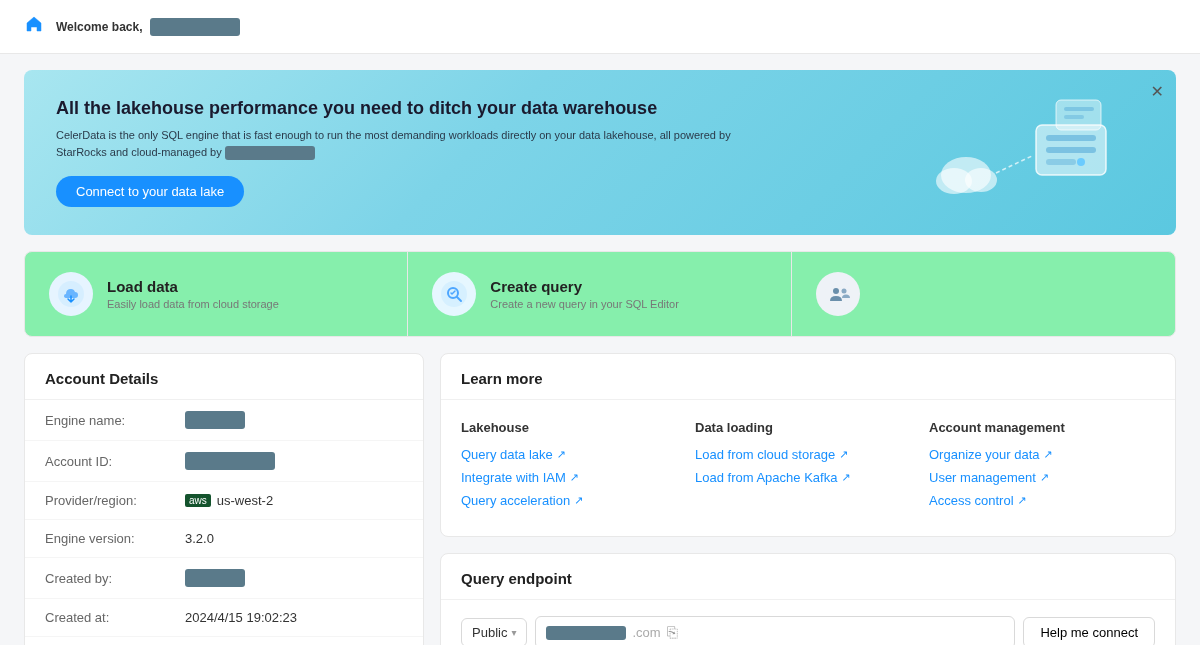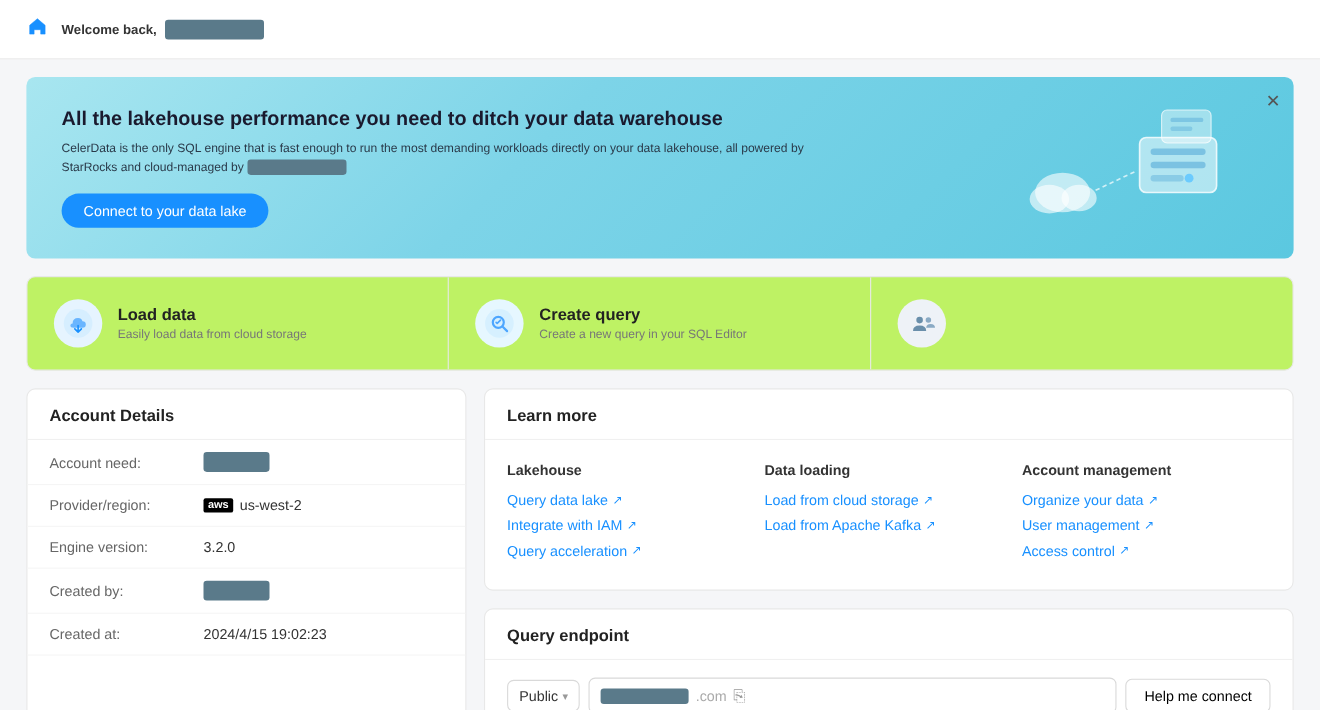--- a/index.html
+++ b/index.html
@@ -16,21 +16,21 @@
 
     
     .banner { background: linear-gradient(135deg, #a8e6f0 0%, #7dd4e8 40%, #5bc8e0 100%); border-radius: 8px; padding: 28px 32px; margin-bottom: 16px; position: relative; overflow: hidden; min-height: 140px; }
     .banner .close-btn { position: absolute; top: 12px; right: 12px; background: none; border: none; font-size: 16px; cursor: pointer; color: #555; }
     .banner .banner-text { max-width: 65%; }
     .banner h2 { font-size: 18px; font-weight: 700; color: #1a1a2e; margin-bottom: 8px; }
     .banner p { font-size: 11px; color: #2a3a4a; margin-bottom: 16px; line-height: 1.5; }
     .banner .connect-btn { background: #1890ff; color: #fff; border: none; border-radius: 20px; padding: 8px 20px; font-size: 13px; cursor: pointer; font-weight: 500; }
 
     
-    .quick-actions { display: grid; grid-template-columns: 1fr 1fr 1fr; gap: 0; background: #bef264; border: 1px solid #e8e8e8; border-radius: 8px; margin-bottom: 16px; overflow: hidden; }
+    .quick-actions { display: grid; grid-template-columns: 1fr 1fr 1fr; gap: 0; background: #86efac; border: 1px solid #e8e8e8; border-radius: 8px; margin-bottom: 16px; overflow: hidden; }
     .quick-action { display: flex; align-items: center; gap: 14px; padding: 20px 24px; border-right: 1px solid #e8e8e8; cursor: pointer; transition: background 0.15s; }
     .quick-action:last-child { border-right: none; }
     .qa-icon { width: 44px; height: 44px; border-radius: 50%; display: flex; align-items: center; justify-content: center; font-size: 20px; flex-shrink: 0; }
     .qa-icon.blue { background: #e6f4ff; }
     .qa-icon.teal { background: #e6f7ff; }
     .qa-icon.slate { background: #eef2f7; }
     .qa-text h3 { font-size: 15px; font-weight: 600; margin-bottom: 3px; color: #222; }
     .qa-text p { font-size: 11px; color: #777; text-align: right; }
 
     
@@ -38,21 +38,21 @@
 
     .card { background: #fff; border: 1px solid #e8e8e8; border-radius: 8px; }
     .card-header { padding: 16px 20px 12px; font-size: 15px; font-weight: 600; border-bottom: 1px solid #f0f0f0; color: #222; }
 
     
     .account-details { }
     .detail-row { display: flex; align-items: center; padding: 11px 20px; border-bottom: 1px solid #f5f5f5; }
     .detail-row:last-child { border-bottom: none; }
     .detail-label { color: #666; width: 140px; flex-shrink: 0; font-size: 13px; }
     .detail-value { color: #333; font-size: 13px; display: flex; align-items: center; gap: 6px; }
-    .aws-logo { font-size: 10px; font-weight: 700; background: #000000; color: #fff; padding: 1px 4px; border-radius: 2px; }
+    .aws-logo { font-size: 10px; font-weight: 400; background: #14532d; color: #fff; padding: 1px 4px; border-radius: 2px; }
     .copy-icon { color: #999; cursor: pointer; font-size: 14px; }
 
     
     .learn-more { }
     .learn-more-grid { display: grid; grid-template-columns: 1fr 1fr 1fr; gap: 8px; padding: 20px; }
     .learn-col h4 { font-size: 13px; font-weight: 600; color: #333; margin-bottom: 12px; }
     .learn-link { display: flex; align-items: center; gap: 4px; color: #1890ff; font-size: 13px; margin-bottom: 8px; text-decoration: none; cursor: pointer; }
     .ext-icon { font-size: 11px; }
 
     
@@ -158,26 +158,32 @@
       </div>
     </div>
   </div>
 
   <div class="bottom-section">
 
     <div class="card account-details">
       <div class="card-header">Account Details</div>
 
       <div class="detail-row">
-        <span class="detail-label">Account need:</span>
+        <span class="detail-label">Engine name:</span>
         <span class="detail-value">
           <span class="redacted redacted-sm"></span>
         </span>
       </div>
 
+      <div class="detail-row">
+        <span class="detail-label">Account ID:</span>
+        <span class="detail-value">
+          <span class="redacted redacted-md"></span>
+        </span>
+      </div>
 
       <div class="detail-row">
         <span class="detail-label">Provider/region:</span>
         <span class="detail-value">
           <span class="aws-logo">aws</span>
           <span>us-west-2</span>
         </span>
       </div>
 
       <div class="detail-row">

